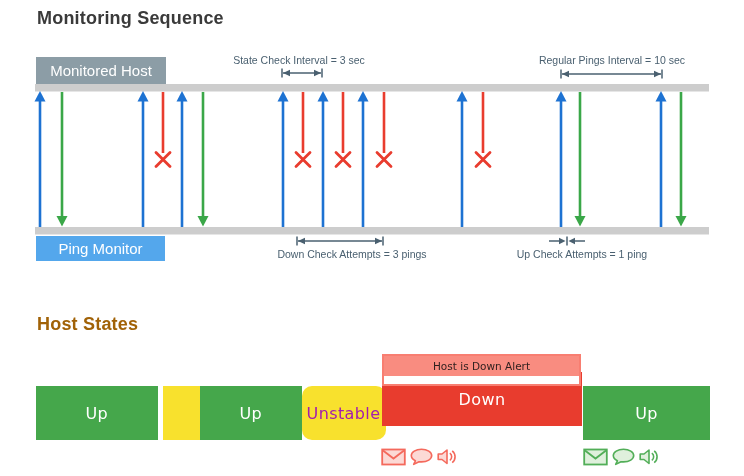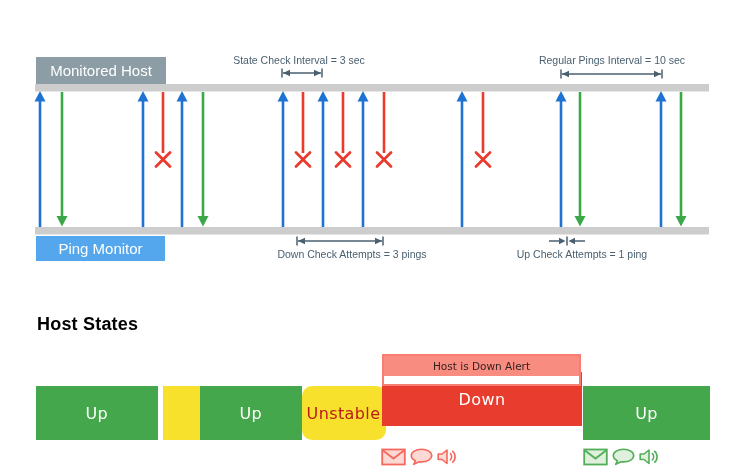--- a/index.html
+++ b/index.html
@@ -19,20 +19,21 @@
   #alert-box{position:absolute;box-sizing:border-box;background:#ffffff;}
   .alert-header{display:flex;align-items:center;justify-content:center;height:20px;
                 font-family:"DejaVu Sans",sans-serif;font-size:10.5px;color:#2d1f1d;}
   .notif{position:absolute;display:flex;gap:4px;align-items:center;}
 </style>
 </head>
 <body>
 
 <div id="canvas">
 
+  <div id="seq-title" class="title" style="color: rgb(58, 58, 58);">Monitoring Sequence</div>
 
   <svg id="seq-svg" width="744" height="476" viewBox="0 0 744 476">
       <rect x="35" y="84" width="674" height="7.5" fill="#cdcdcd"></rect>
       <rect x="35" y="227" width="674" height="7.5" fill="#cdcdcd"></rect>
       <g>
         <line x1="40" y1="227" x2="40" y2="100.5" stroke="#1d72d2" stroke-width="2.6"></line>
         <polygon points="40,91 34.5,101.5 45.5,101.5" fill="#1d72d2"></polygon>
       </g>
       <g>
         <line x1="62" y1="92" x2="62" y2="217" stroke="#3aa748" stroke-width="2.6"></line>
@@ -138,27 +139,27 @@
         <line x1="585" y1="241" x2="574" y2="241" stroke="#4a6070" stroke-width="1.5"></line>
         <polygon points="568.5,241 575,237.7 575,244.3" fill="#4a6070"></polygon>
         <text x="582" y="258" text-anchor="middle" fill="#4a6070" font-size="10.5" font-family="Liberation Sans, sans-serif">Up Check Attempts = 1 ping</text>
       </g>
     </svg>
 
   <div id="host-box" class="endpoint-box" style="background: rgb(140, 157, 166);">Monitored Host</div>
 
   <div id="monitor-box" class="endpoint-box" style="background: rgb(84, 167, 236);">Ping Monitor</div>
 
-  <div id="states-title" class="title" style="color: #000000;">Host States</div>
+  <div id="states-title" class="title" style="color: #a16207;">Host States</div>
 
   <div id="state-bar-layer">
       <div class="state-seg" style="left: 36px; top: 386px; width: 121.5px; height: 54px; background: rgb(69, 167, 75); color: rgb(255, 255, 255);">Up</div>
       <div class="state-seg" style="left: 162.5px; top: 386px; width: 37.5px; height: 54px; background: rgb(248, 225, 45); color: rgb(31, 31, 31);"></div>
       <div class="state-seg" style="left: 200px; top: 386px; width: 101.5px; height: 54px; background: rgb(69, 167, 75); color: rgb(255, 255, 255);">Up</div>
-      <div class="state-seg" style="left: 301.5px; top: 386px; width: 84px; height: 54px; background: rgb(248, 225, 45); color: #b91c1c; border-radius: 10px;">Unstable</div>
+      <div class="state-seg" style="left: 301.5px; top: 386px; width: 84px; height: 54px; background: rgb(248, 225, 45); color: #a21caf; border-radius: 10px;">Unstable</div>
       <div class="state-seg" style="left: 382px; top: 372px; width: 200px; height: 54px; background: rgb(232, 60, 46); color: rgb(255, 255, 255);">Down</div>
       <div class="state-seg" style="left: 583px; top: 386px; width: 127px; height: 54px; background: rgb(69, 167, 75); color: rgb(255, 255, 255);">Up</div>
     </div>
 
   <div id="alert-box" style="left: 382px; top: 353.5px; width: 199px; height: 32px; border: 2px solid rgb(248, 126, 113);">
     <div class="alert-header" style="background: rgb(249, 140, 128); color: rgb(45, 31, 29);">Host is Down Alert</div>
   </div>
 
   <div id="notif-layer">
       <div class="notif" style="left: 381px; top: 448px;">

